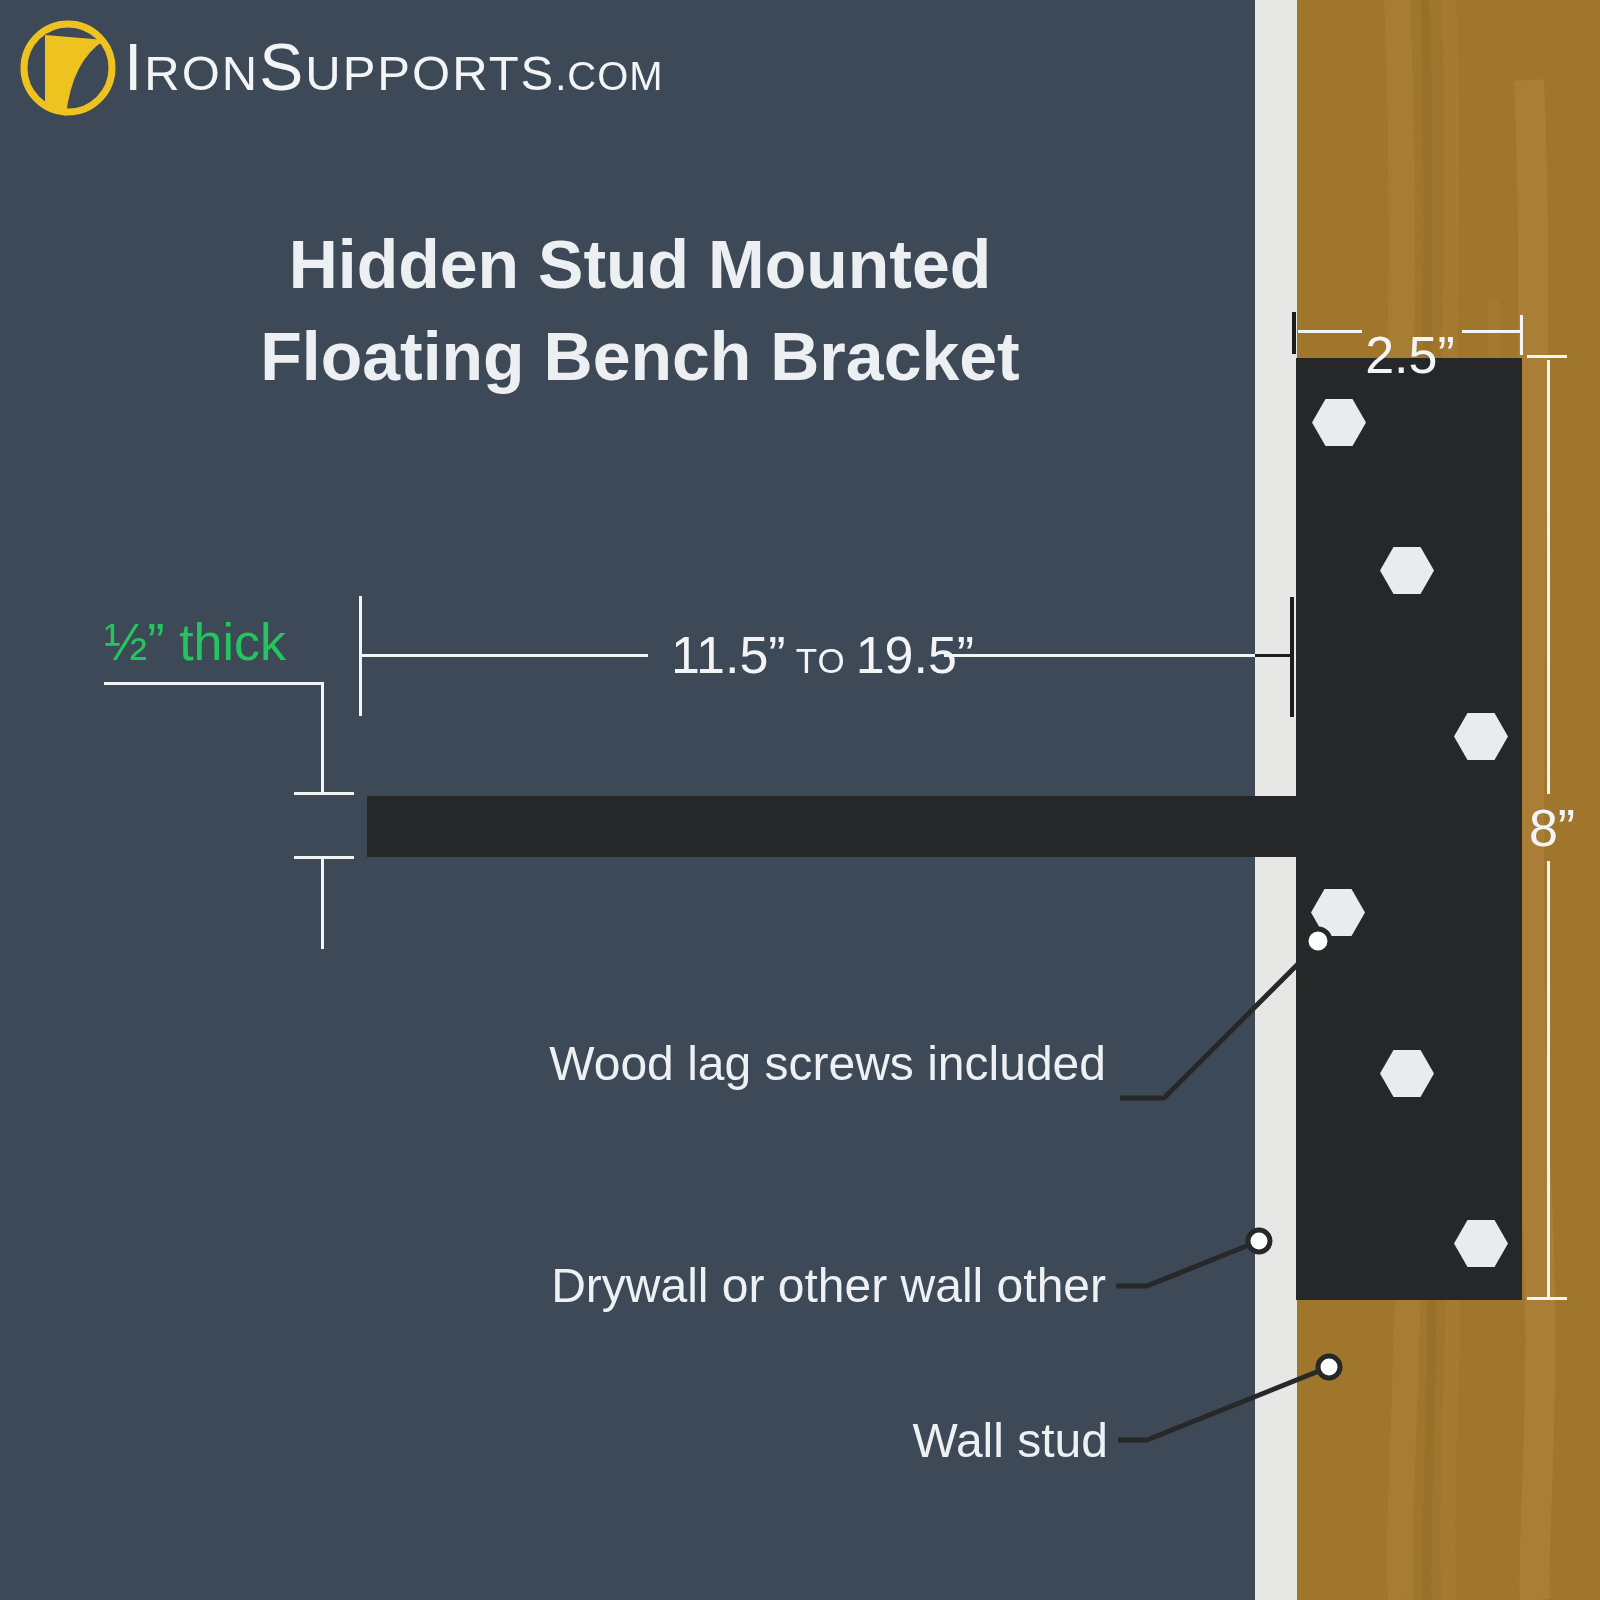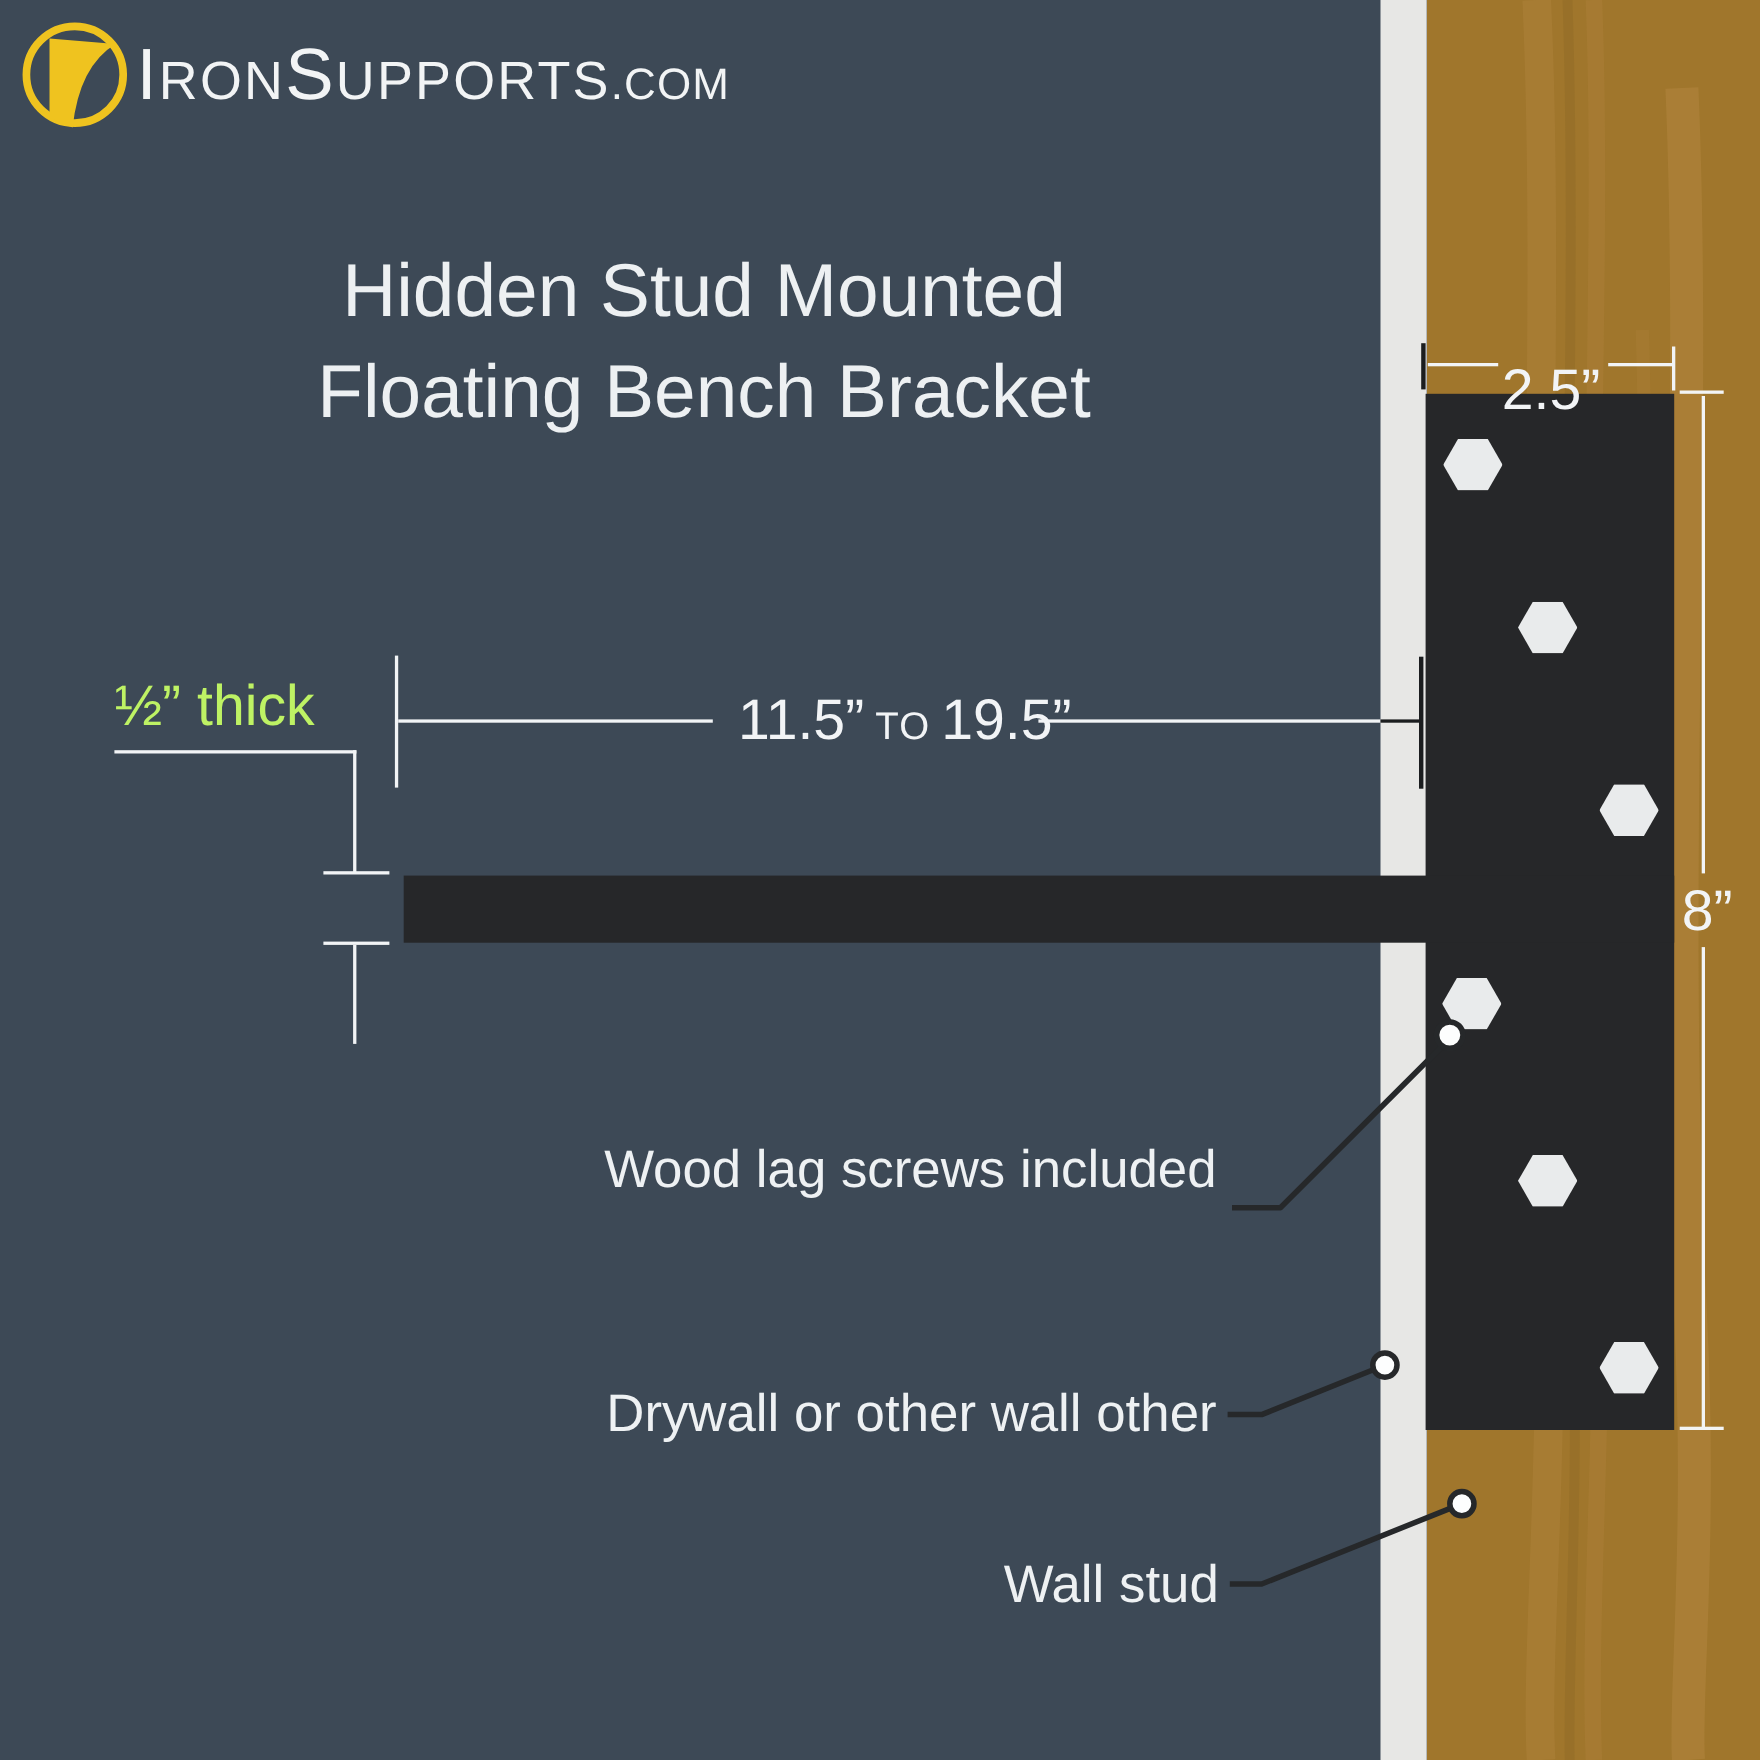--- a/index.html
+++ b/index.html
@@ -5,28 +5,28 @@
   html,body{margin:0;padding:0;background:#222;}
   #canvas{
     position:relative;width:1600px;height:1600px;overflow:hidden;
     background:#3d4956;
     font-family:"Liberation Sans", sans-serif;
     -webkit-font-smoothing:antialiased;
   }
   .abs{position:absolute;}
   .whiteline{background:#f2f4f6;}
   .blackline{background:#1b1d1f;}
-  .txt{color:#bef264;}
+  .txt{color:#22c55e;}
   
   #logo-text{display:flex;align-items:baseline;color:#f2f4f5;letter-spacing:2px;font-weight:400;}
   #logo-text .big{font-size:66px;}
   #logo-text .small{font-size:49px;}
   #logo-text .tiny{font-size:40px;letter-spacing:1px;}
   
-  #title{width:1040px;left:120px;top:218px;text-align:center;font-size:68px;line-height:92px;font-weight:400;color:#edf0f2;}
+  #title{width:1040px;left:120px;top:218px;text-align:center;font-size:68px;line-height:92px;font-weight:700;color:#edf0f2;}
   
   .dimtext{font-size:52px;color:#f2f4f6;text-align:center;}
   .dimtext .conj{font-size:35px;letter-spacing:1px;padding:0 10px;}
   
   .hex{width:54px;height:47px;background:#e9ebec;
        clip-path:polygon(25% 0%,75% 0%,100% 50%,75% 100%,25% 100%,0% 50%);}
   
   .callout{width:806px;left:300px;text-align:right;font-size:48px;line-height:56px;color:#eef1f3;}
 </style>
 </head>

